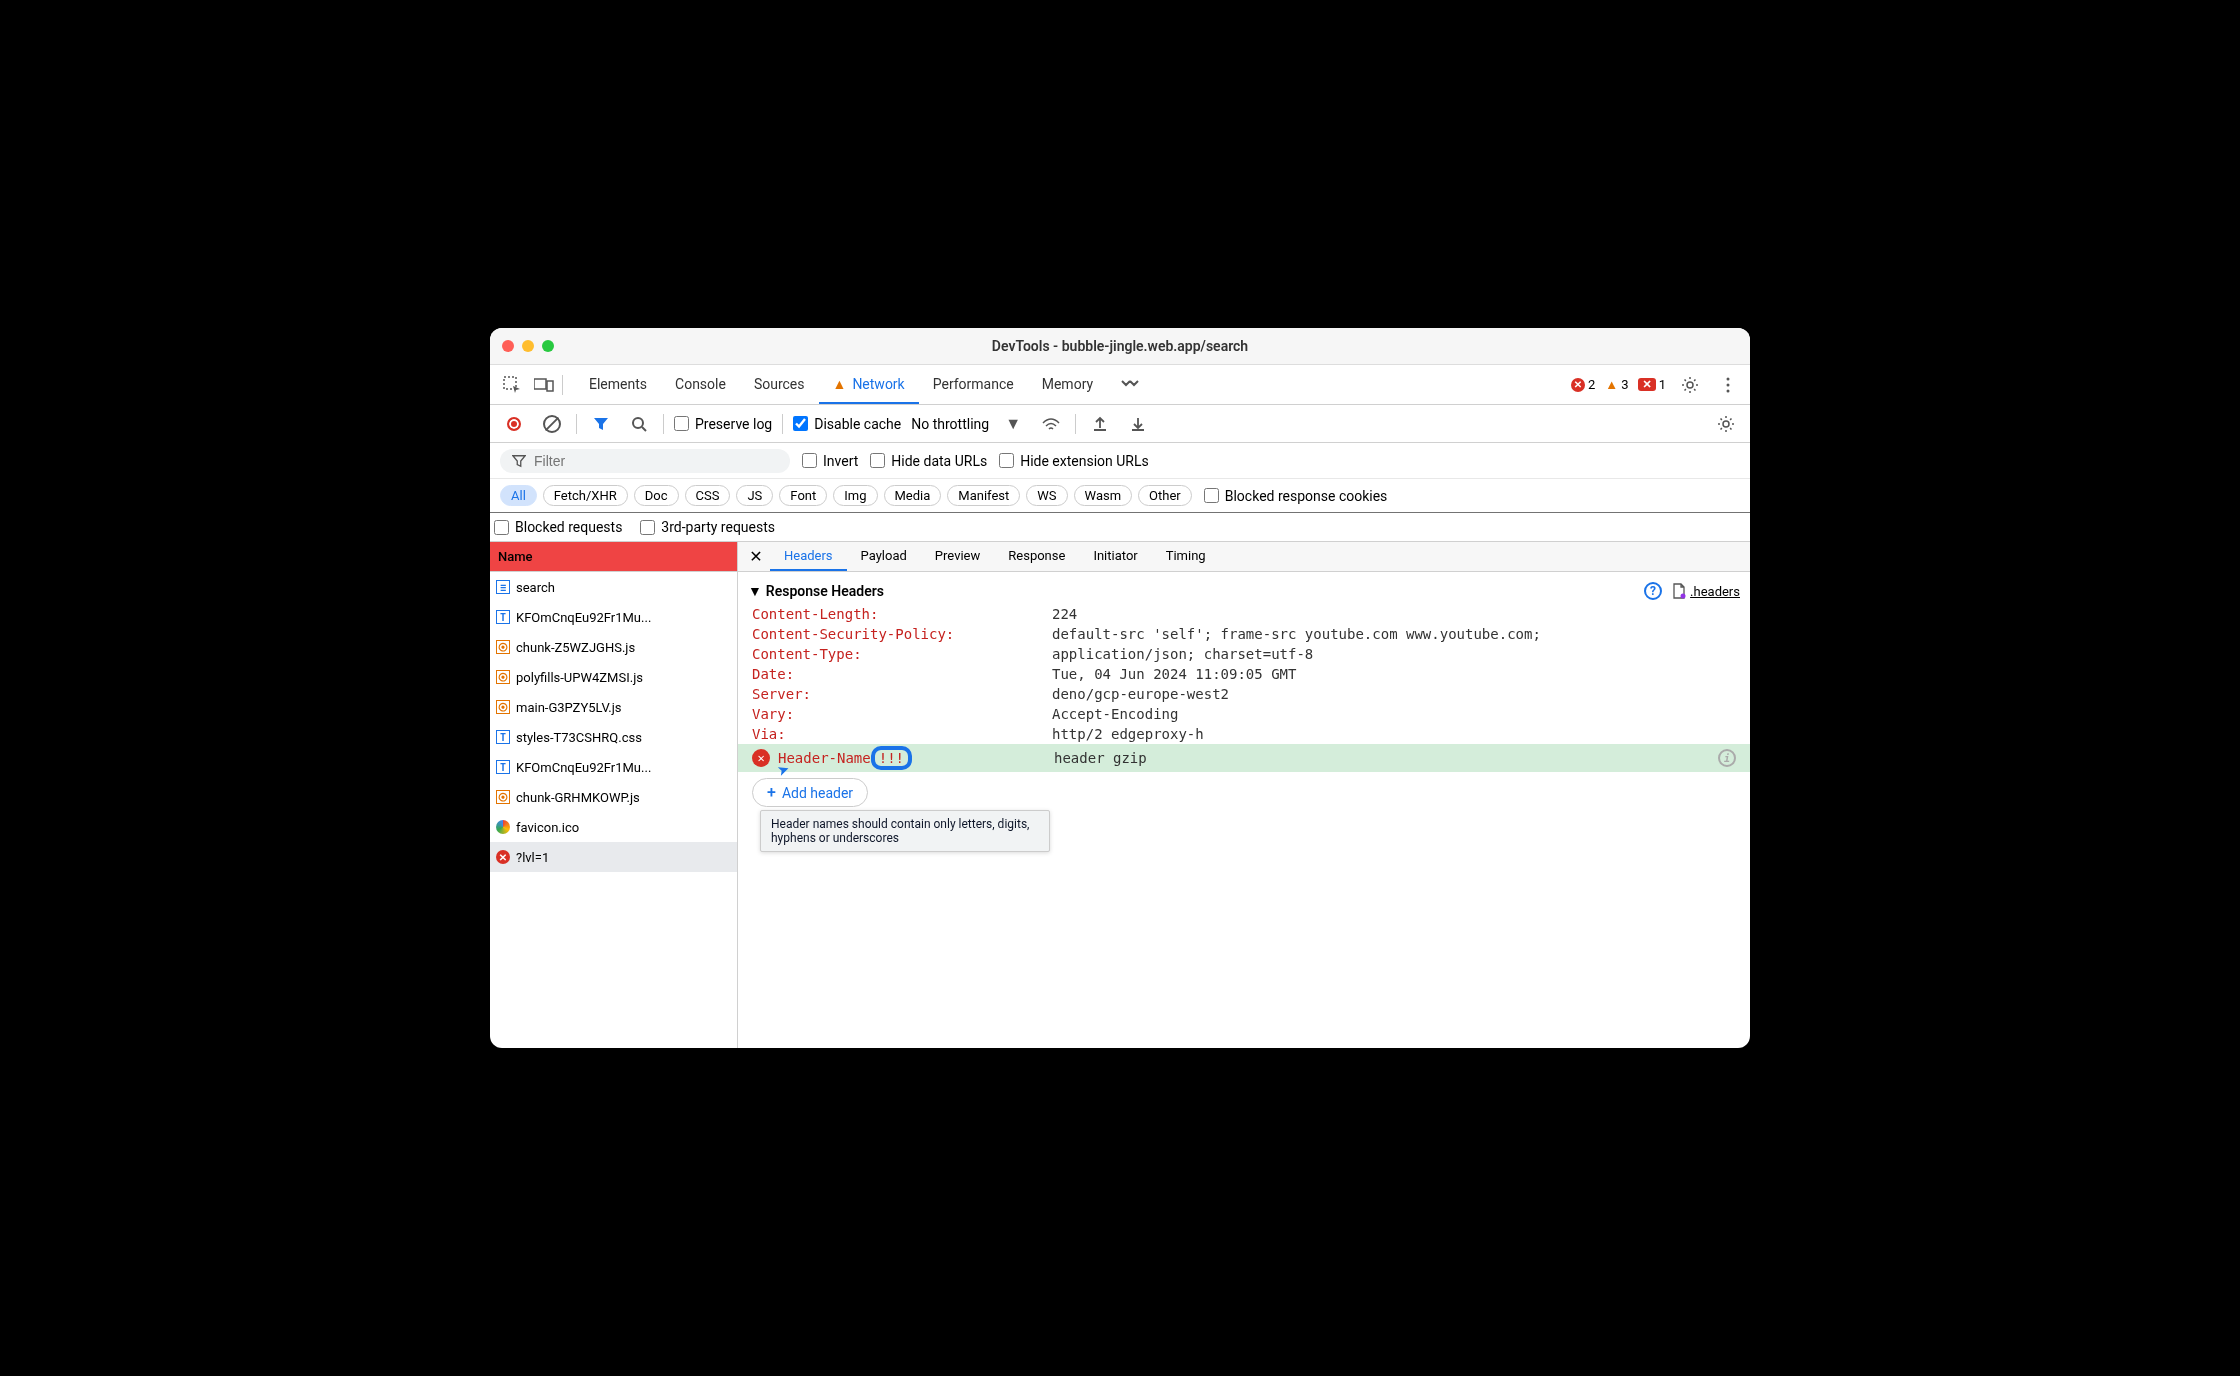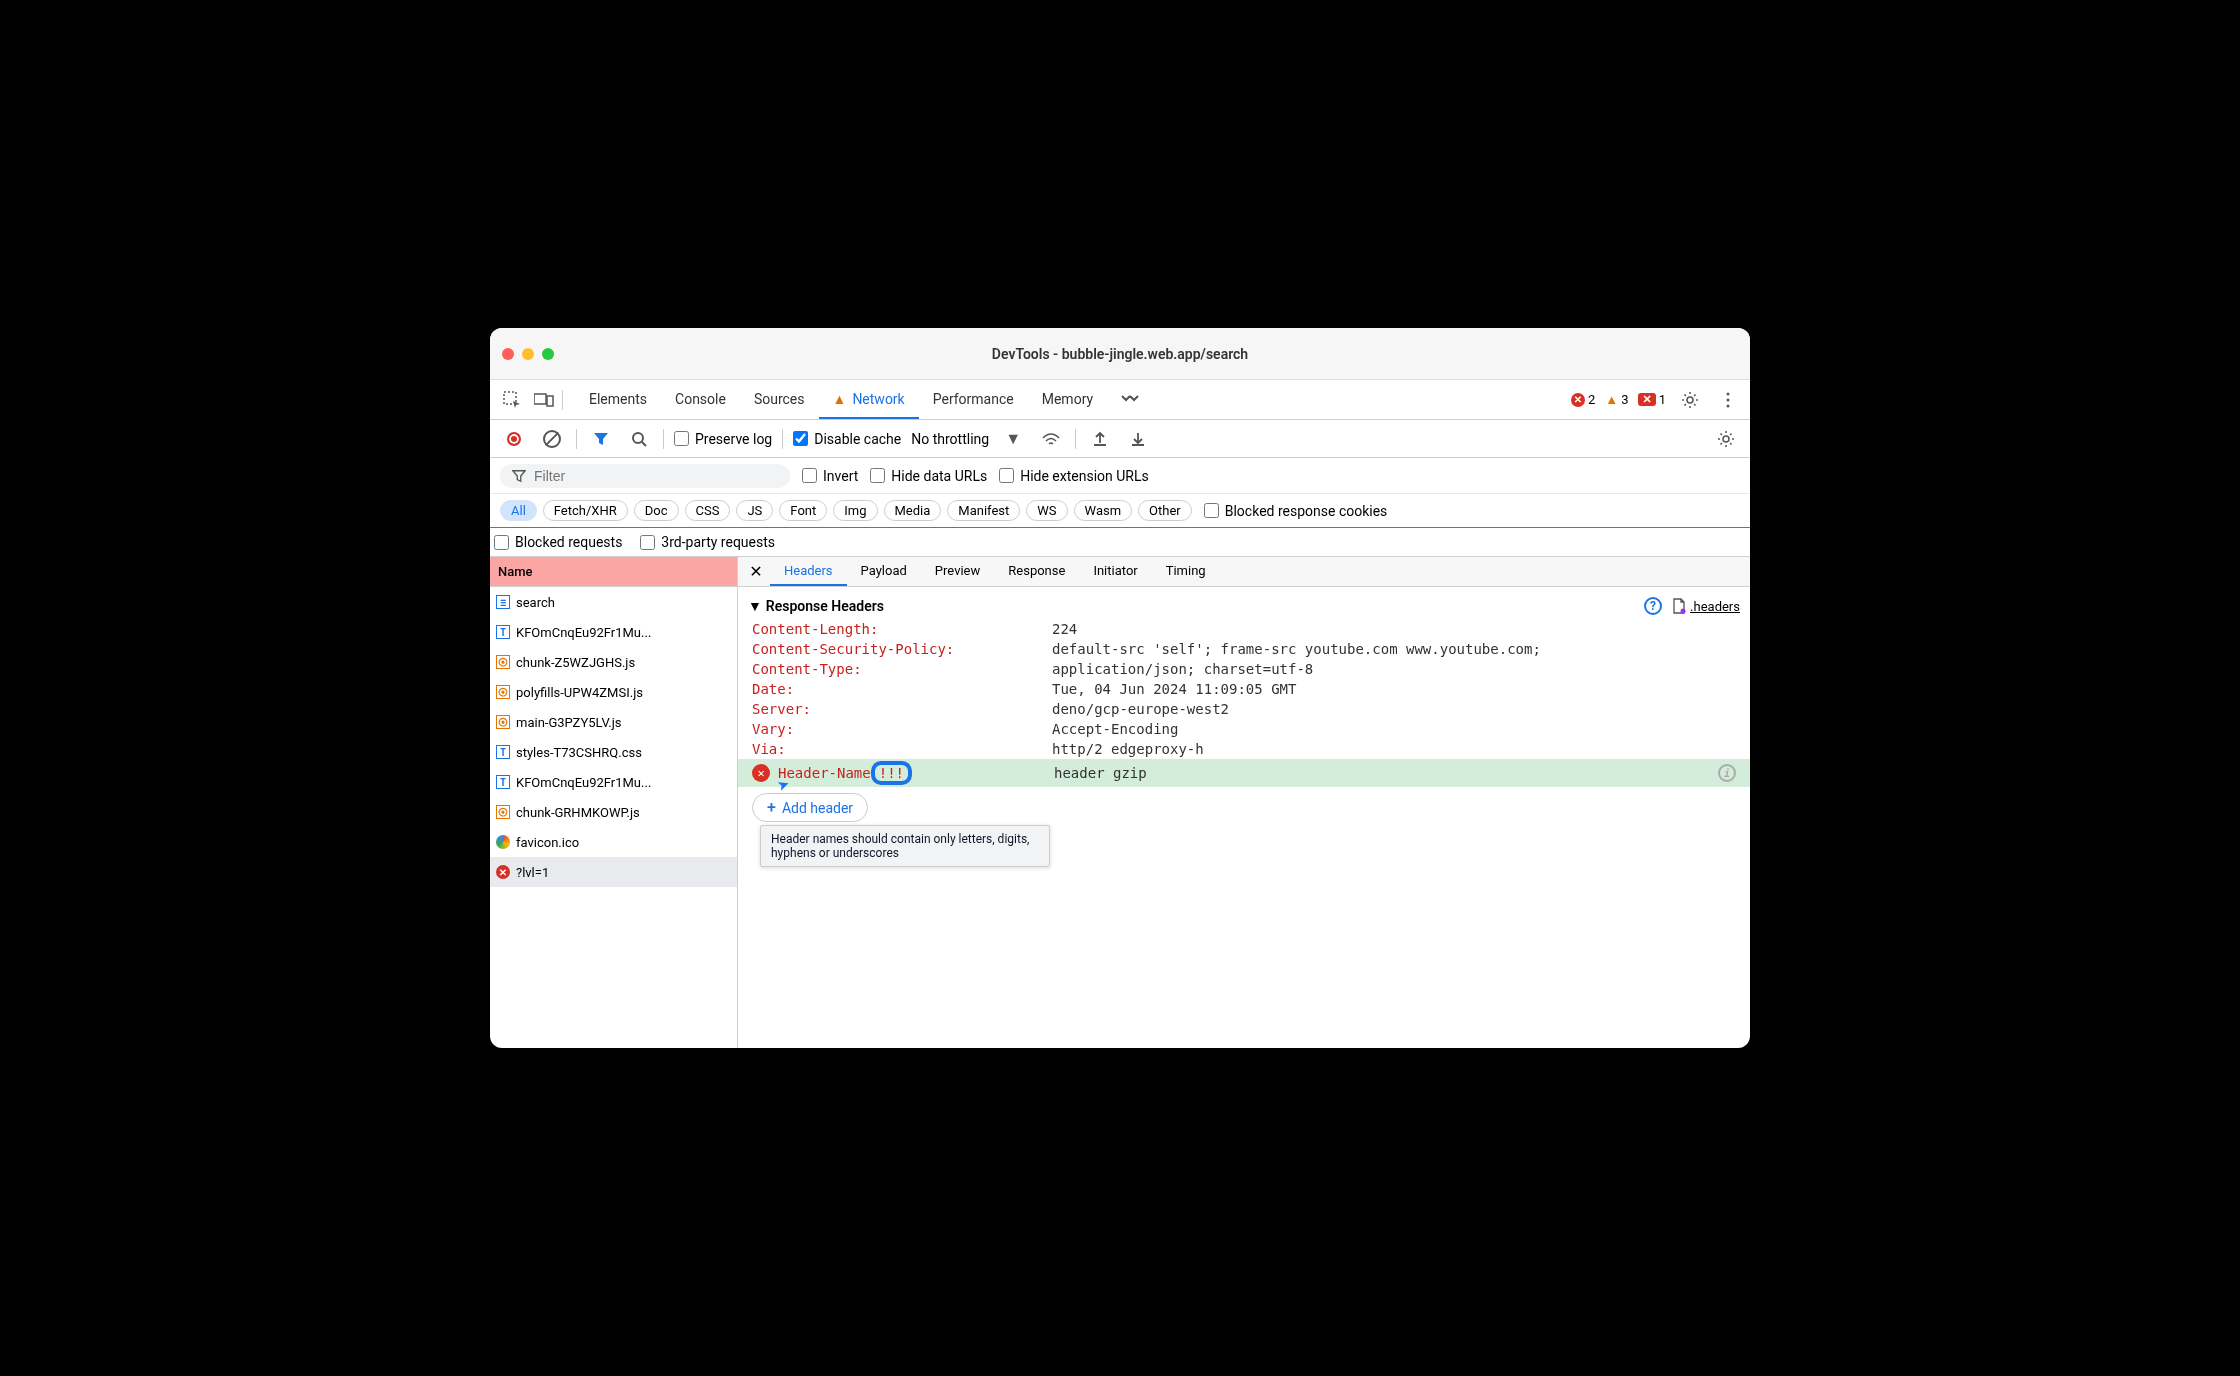--- a/index.html
+++ b/index.html
@@ -1,18 +1,18 @@
 <!DOCTYPE html>
 <html><head>
 <meta charset="utf-8">
 <style>
 * { margin: 0; padding: 0; box-sizing: border-box; }
 body { background: #000; display: flex; justify-content: center; align-items: center; min-height: 100vh; font-family: -apple-system, BlinkMacSystemFont, "Segoe UI", Roboto, sans-serif; }
 .window { width: 1260px; height: 720px; background: #fff; border-radius: 12px; overflow: hidden; box-shadow: 0 10px 40px rgba(0,0,0,0.5); display: flex; flex-direction: column; position: relative; }
-.titlebar { height: 52px; display: flex; align-items: center; padding: 0 12px; background: #f6f6f6; border-bottom: 1px solid #ddd; position: relative; }
+.titlebar { height: 37px; display: flex; align-items: center; padding: 0 12px; background: #f6f6f6; border-bottom: 1px solid #ddd; position: relative; }
 .traffic { display: flex; gap: 8px; }
 .traffic div { width: 12px; height: 12px; border-radius: 50%; }
 .tl-close { background: #ff5f57; }
 .tl-min { background: #ffbd2e; }
 .tl-max { background: #28c940; }
 .title { position: absolute; left: 0; right: 0; text-align: center; font-weight: 600; font-size: 14px; color: #333; pointer-events: none; }
 .tabs-bar { height: 40px; display: flex; align-items: center; border-bottom: 1px solid #d0d0d0; padding: 0 8px; gap: 4px; }
 .icon-btn { width: 28px; height: 28px; display: flex; align-items: center; justify-content: center; color: #555; cursor: pointer; border-radius: 4px; }
 .main-tabs { display: flex; align-items: stretch; height: 100%; margin-left: 8px; }
 .main-tab { padding: 0 14px; display: flex; align-items: center; gap: 6px; font-size: 14px; color: #333; cursor: pointer; border-bottom: 2px solid transparent; }
@@ -31,21 +31,21 @@
 .chk input { width: 15px; height: 15px; }
 .filter-row { min-height: 36px; display: flex; align-items: center; padding: 4px 10px; gap: 12px; border-bottom: 1px solid #e8e8e8; flex-wrap: wrap; }
 .filter-input { display: flex; align-items: center; background: #f1f3f4; border-radius: 16px; padding: 4px 12px; gap: 8px; width: 290px; }
 .filter-input input { border: none; background: transparent; outline: none; font-size: 14px; flex: 1; }
 .pills-row { display: flex; align-items: center; padding: 6px 10px; gap: 6px; border-bottom: 1px solid #737373; flex-wrap: wrap; }
 .pill { border: 1px solid #ccc; border-radius: 12px; padding: 2px 10px; font-size: 13px; cursor: pointer; background: #fff; }
 .pill.active { background: #d2e3fc; border-color: #d2e3fc; color: #1a73e8; }
 .check-row { display: flex; align-items: center; padding: 6px 4px; gap: 18px; border-bottom: 1px solid #d0d0d0; }
 .content { flex: 1; display: flex; overflow: hidden; }
 .left-pane { width: 248px; border-right: 1px solid #d0d0d0; display: flex; flex-direction: column; overflow: hidden; }
-.col-header { height: 30px; display: flex; align-items: center; padding: 0 8px; font-size: 13px; font-weight: 500; border-bottom: 1px solid #d0d0d0; background: #fca5a5; }
+.col-header { height: 30px; display: flex; align-items: center; padding: 0 8px; font-size: 13px; font-weight: 500; border-bottom: 1px solid #d0d0d0; background: #ef4444; }
 .req-list { flex: 1; overflow: auto; }
 .req-item { height: 30px; display: flex; align-items: center; padding: 0 6px; gap: 6px; font-size: 13px; cursor: pointer; white-space: nowrap; overflow: hidden; }
 .req-item.sel { background: #e8eaed; }
 .ft-icon { width: 14px; height: 14px; display: flex; align-items: center; justify-content: center; font-size: 10px; border: 1px solid; font-family: monospace; font-weight: bold; }
 .ft-doc { border-color: #1a73e8; color: #1a73e8; }
 .ft-font { border-color: #1a73e8; color: #1a73e8; }
 .ft-js { border-color: #e37400; color: #e37400; }
 .err-circ { width: 14px; height: 14px; background: #d93025; border-radius: 50%; color: #fff; display: flex; align-items: center; justify-content: center; font-size: 10px; font-weight: bold; }
 .right-pane { flex: 1; display: flex; flex-direction: column; overflow: hidden; }
 .detail-tabs { height: 30px; display: flex; align-items: stretch; border-bottom: 1px solid #d0d0d0; background: #f7f7f7; padding-left: 4px; }

